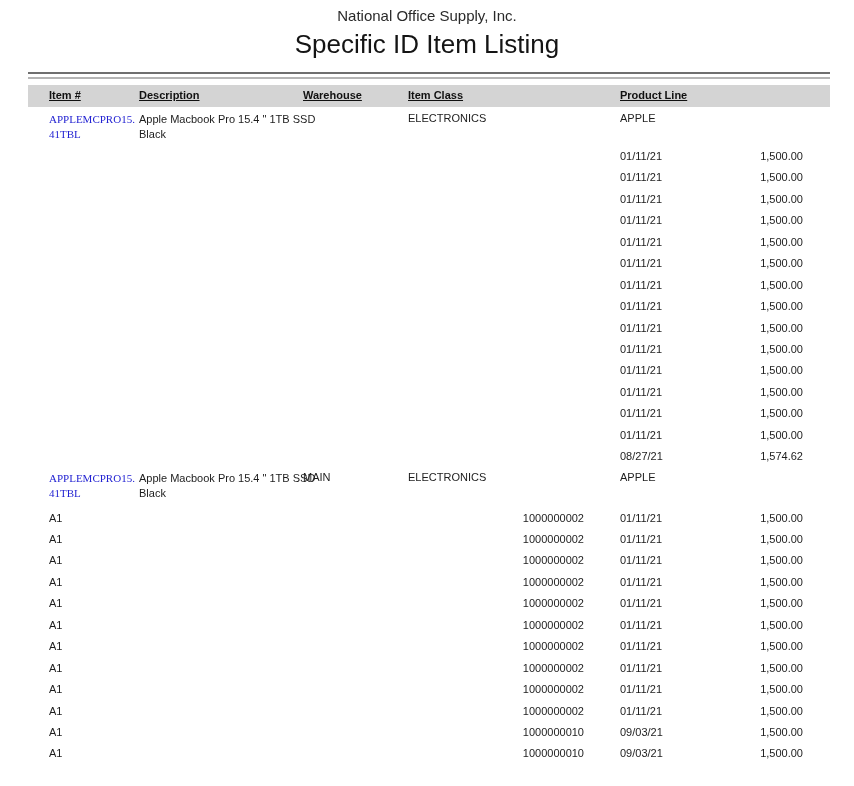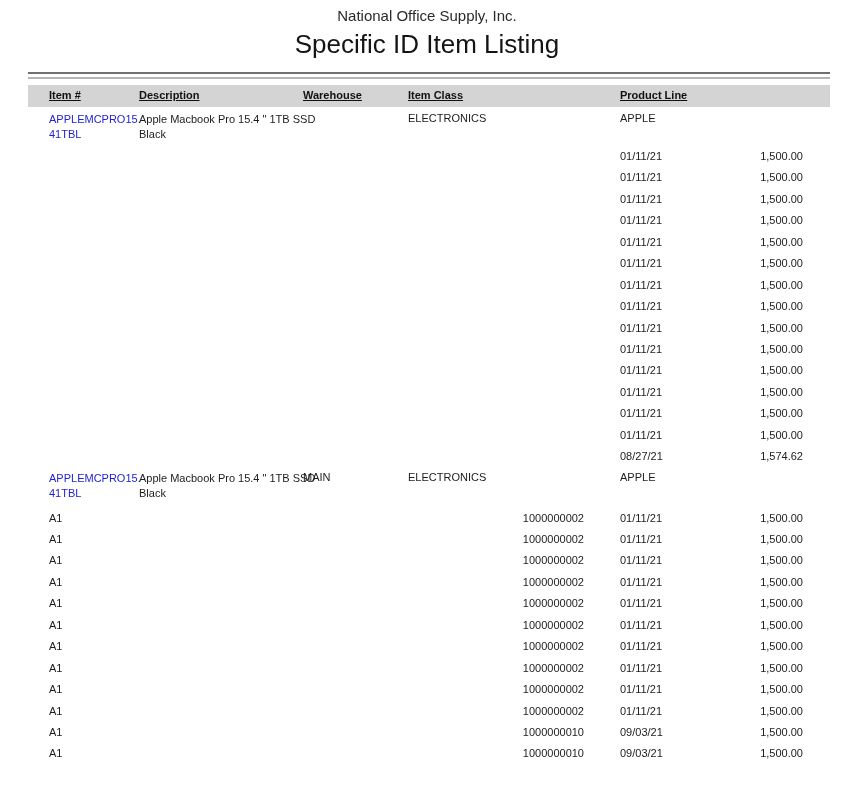--- a/index.html
+++ b/index.html
@@ -63,21 +63,21 @@
   .c-class { left: 380px; }
   .c-pl    { left: 592px; }
   .c-txn   { left: 420px; width: 136px; text-align: right; }
   .c-date  { left: 592px; }
   .c-cost  { left: 636px; width: 139px; text-align: right; }
 
   .h-txn   { left: 420px; width: 142px; text-align: right; }
   .h-cost  { left: 660px; width: 139px; text-align: right; }
 
   .link { color: #2323d2; text-decoration: none; cursor: pointer; display: block; }
-  .link span { display: block; }
+  .link span { display: block; font-family: Liberation Serif, serif; }
 </style>
 </head>
 <body>
 
 <div>
 
   <div class="company">National Office Supply, Inc.</div>
   <div class="title">Specific ID Item Listing</div>
 
   <div class="rules">

